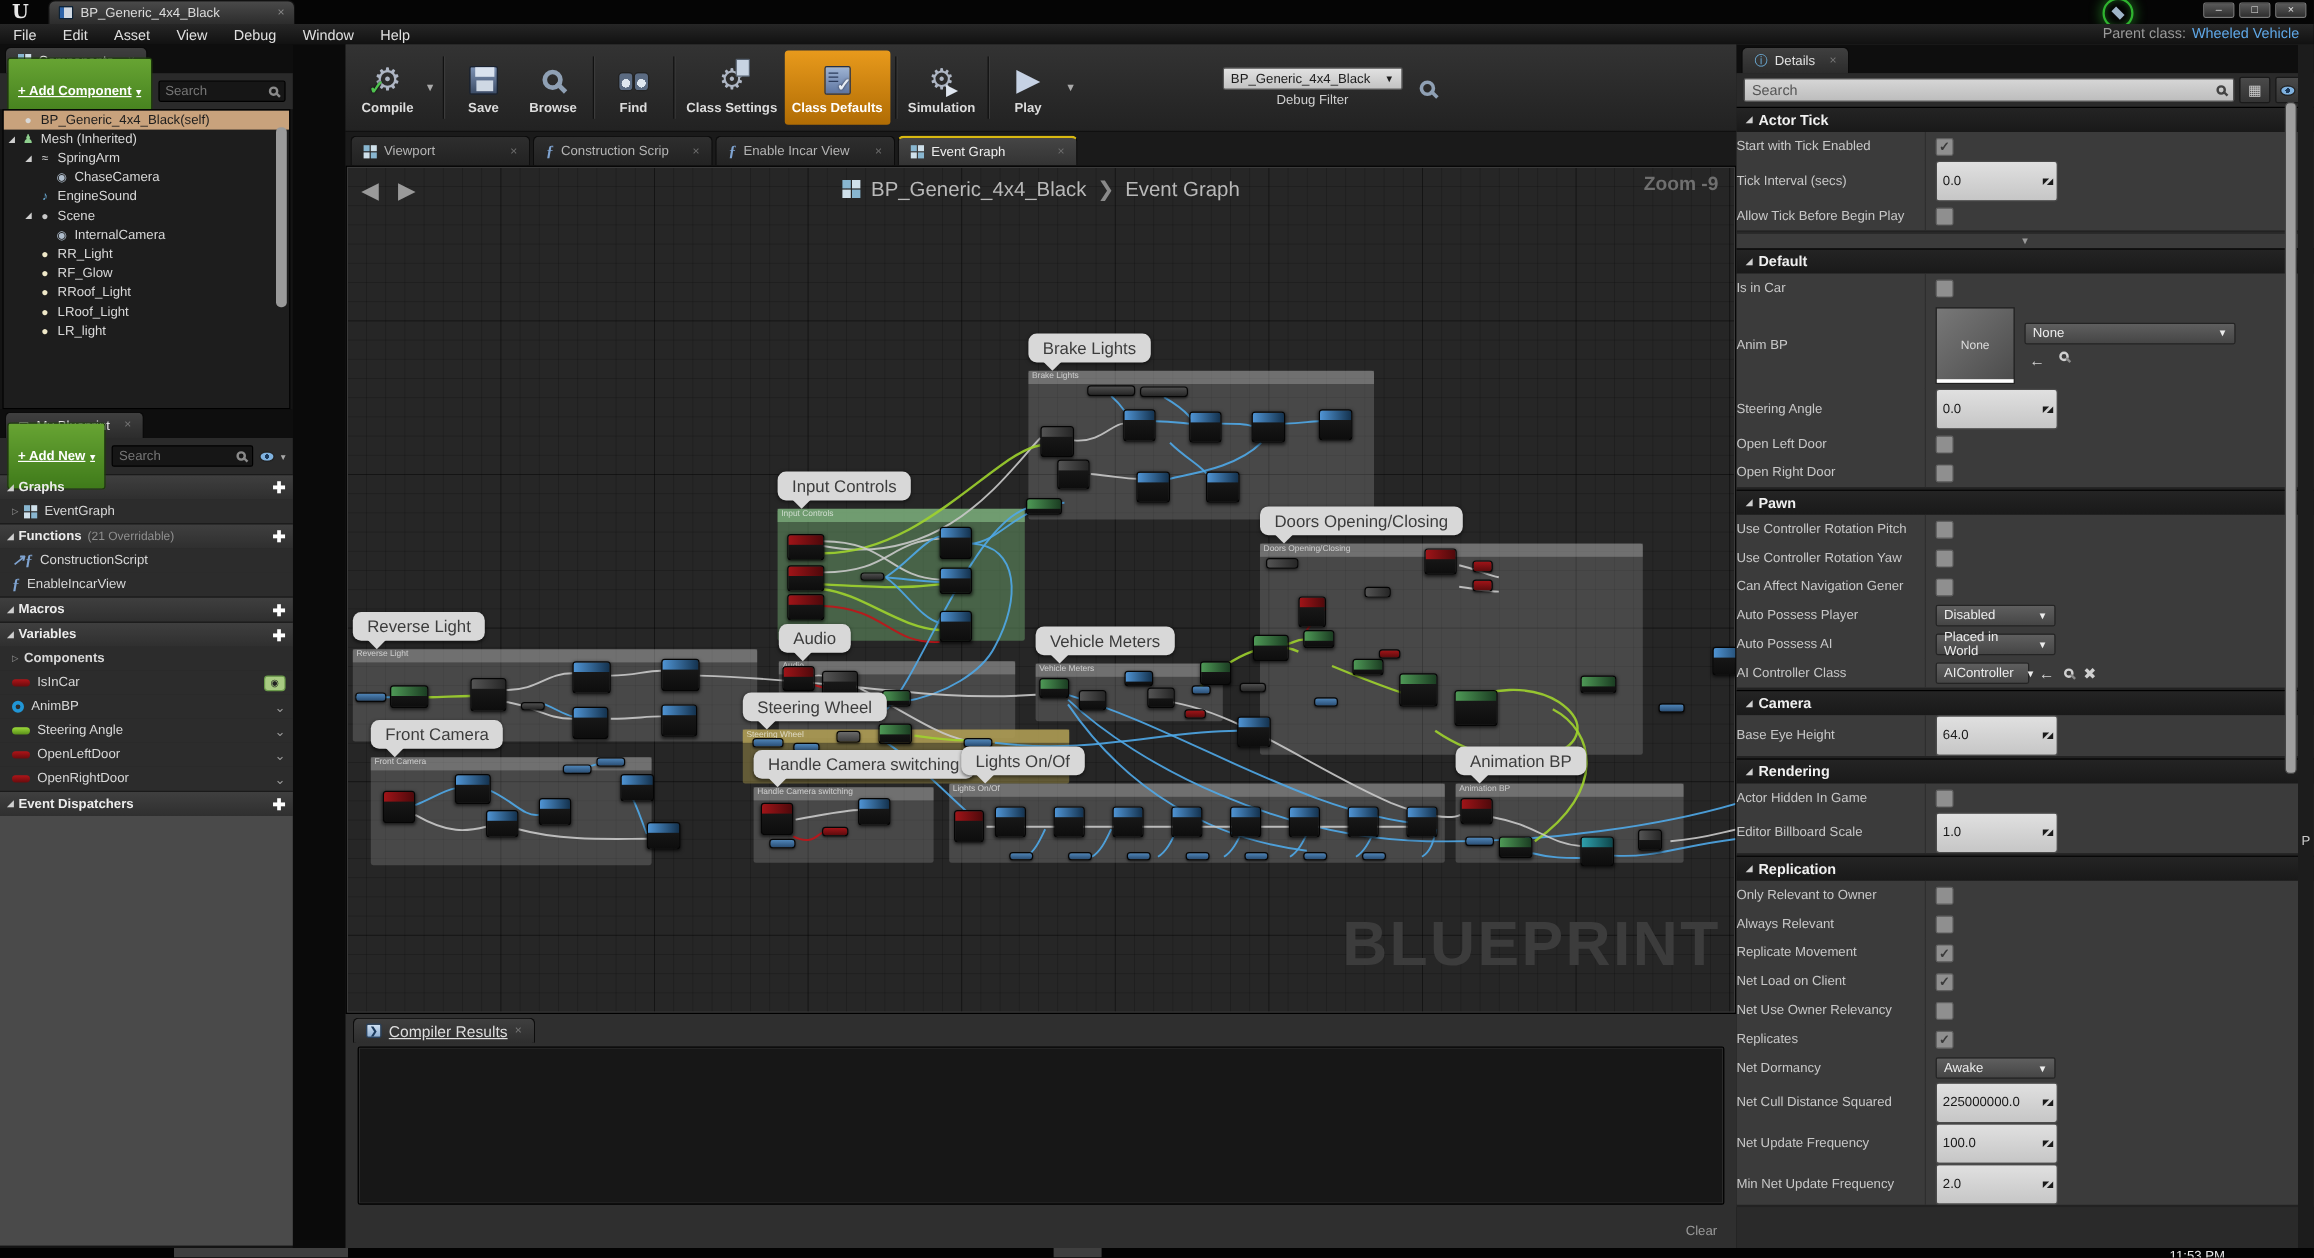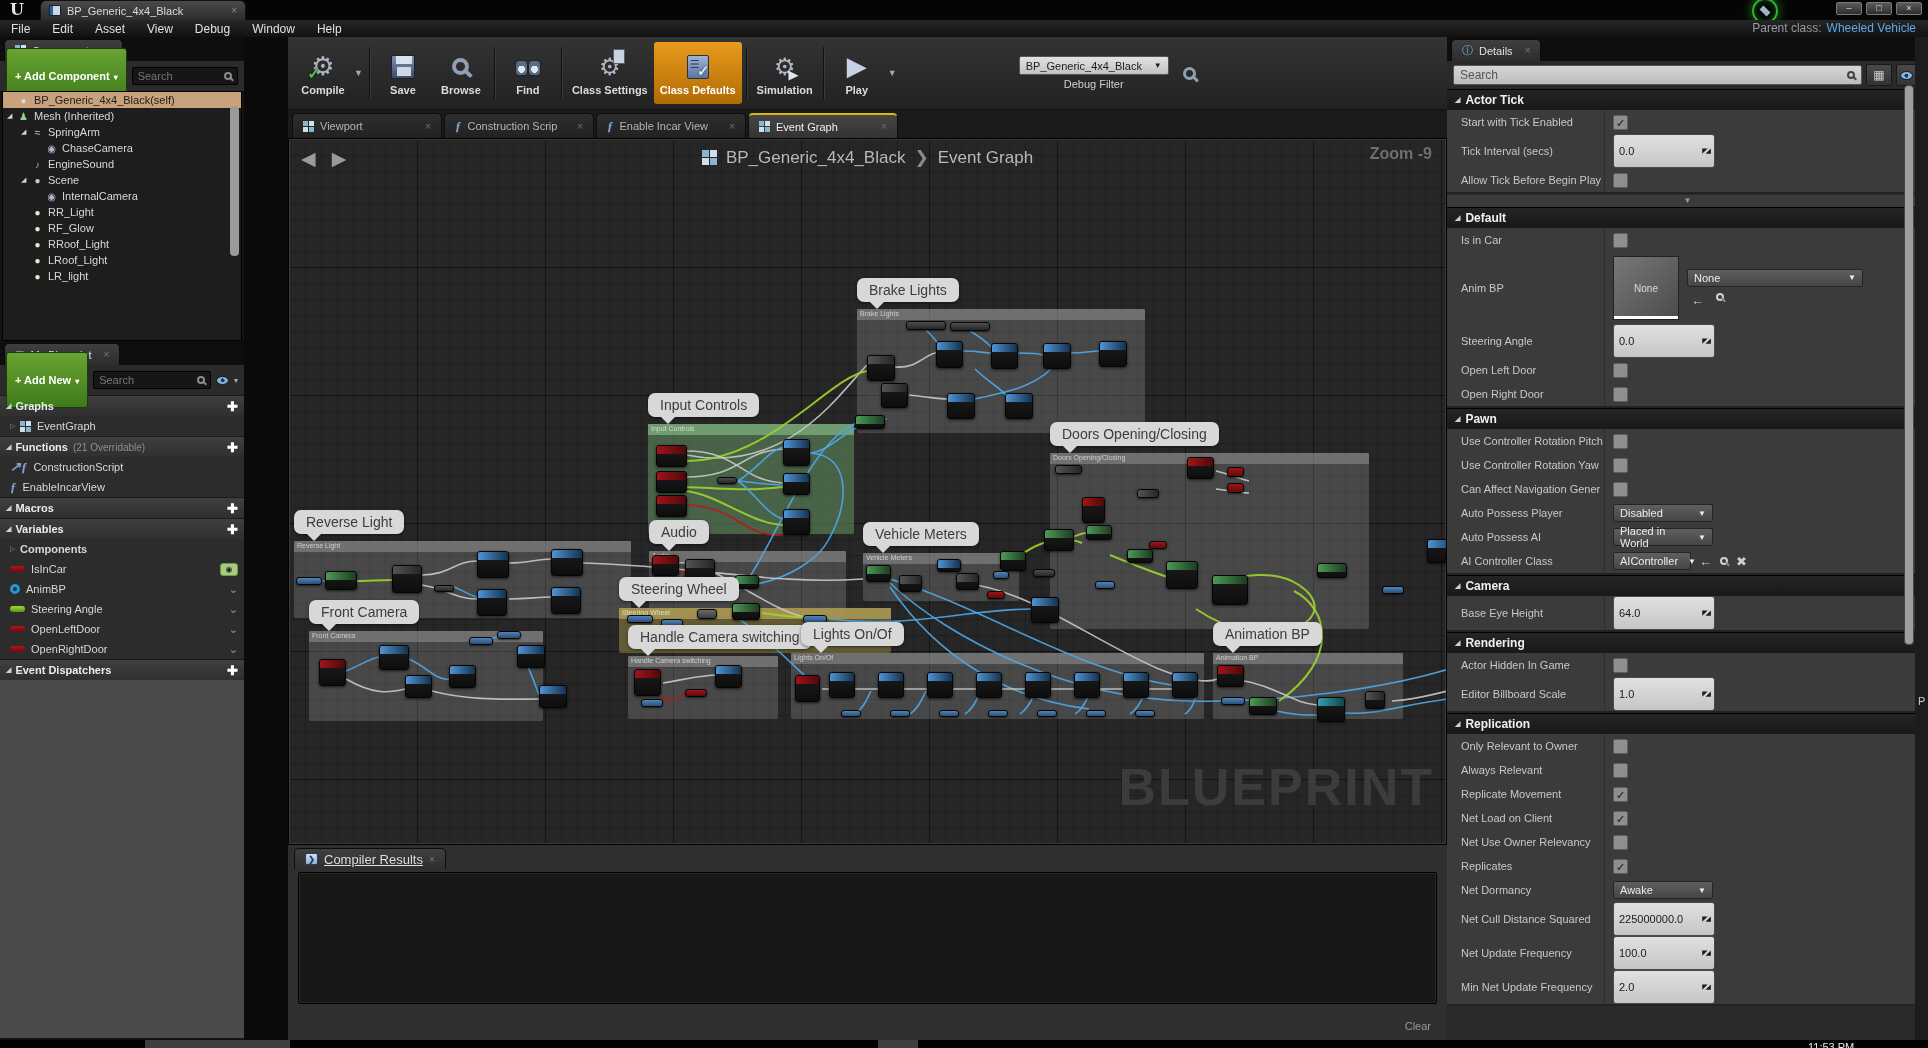--- a/index.html
+++ b/index.html
@@ -32,21 +32,21 @@
 
   
   #leftcol { position:absolute; left:0; top:37px; width:244px; height:1003px; background:#141414; }
   .ptabstrip { height:24px; background:#0e0e0e; display:flex; align-items:flex-end; }
   .ptab { height:22px; background:linear-gradient(#3f3f3f,#2c2c2c); border-radius:5px 5px 0 0;
     display:flex; align-items:center; gap:6px; padding:0 10px; margin-left:4px; border:1px solid #0a0a0a; border-bottom:none; }
   .ptab .tlabel { color:#e2e2e2; font-size:11px; white-space:nowrap; }
   .ptab .x { color:#777; font-size:10px; margin-left:6px; }
   .panel-toolbar { height:30px; display:flex; align-items:center; padding:0 6px; gap:5px; background:#2a2a2a; }
   .green-btn { background:linear-gradient(#67a433,#3f7a1a); border:1px solid #1e3c0c; border-radius:3px;
-    color:#fff; font-size:11px; font-weight:bold; padding:21px 8px; white-space:nowrap; }
+    color:#fff; font-size:11px; font-weight:bold; padding:21px 8px; white-space:nowrap;text-decoration:underline; }
   .green-btn .caret { font-size:8px; margin-left:4px; }
   .searchbox { flex:1; height:18px; background:#161616; border:1px solid #000; border-radius:2px;
     display:flex; align-items:center; padding:0 5px; color:#777; font-size:11px; }
   .searchbox .ph { flex:1; }
   .i-mag { width:8px; height:8px; border:2px solid #8a8a8a; border-radius:50%; position:relative; flex:none; }
   .i-mag::after { content:""; position:absolute; width:5px; height:2px; background:#8a8a8a;
     transform:rotate(45deg); right:-4px; bottom:-2px; }
   #comp-tree { height:250px; background:#1d1d1d; border:1px solid #000; margin:0 2px; overflow:hidden; position:relative; }
   .tree-row { height:16px; display:flex; align-items:center; color:#d8d8d8; font-size:11px; padding-left:4px; }
   .tree-row.sel { background:#c8a27c; color:#1d1d1d; }
@@ -182,21 +182,21 @@
   #det-search .i-mag { border-color:#444; } #det-search .i-mag::after { background:#444; }
   .det-btn { width:26px; height:22px; background:linear-gradient(#4a4a4a,#333); border:1px solid #191919; border-radius:2px;
     display:flex; align-items:center; justify-content:center; color:#cfcfcf; font-size:12px; gap:2px; }
   .i-eye { width:13px; height:9px; border-radius:50%; background:radial-gradient(circle,#1c3a5c 0 2px,#7fb2e0 2px); border:1px solid #222; }
   #det-body { position:relative; }
   .dsec-head { height:21px; background:linear-gradient(#242424,#191919); display:flex; align-items:center;
     padding:0 8px; color:#f0f0f0; font-size:12px; font-weight:bold; border-top:1px solid #000; }
   .dsec-head .tri { font-size:7px; margin-right:5px; color:#cfcfcf; }
   .dsec-body { background:#3b3b3b; border-bottom:2px solid #222; }
   .drow { min-height:24px; display:flex; align-items:center; }
-  .d-label { width:158px; flex:none; color:#c8c8c8; font-size:11px; padding-left:14px; border-right:1px solid #2e2e2e;
+  .d-label { width:158px; flex:none; color:#c8c8c8; font-size:11px; border-right:1px solid #2e2e2e;
     white-space:nowrap; overflow:hidden; align-self:stretch; display:flex; align-items:center; }
   .d-ctrl { flex:1; display:flex; align-items:center; padding-left:8px; gap:8px; }
   .chk { width:15px; height:15px; background:#8f8f8f; border:1px solid #5f5f5f; border-radius:2px;
     font-size:11px; font-weight:bold; color:#3a3a3a; text-align:center; line-height:14px; }
   .spin { width:102px; height:17px; background:linear-gradient(#e0e0e0,#c6c6c6); border:1px solid #4a4a4a; border-radius:3px;
     color:#1a1a1a; font-size:11px; display:flex; align-items:center; padding:16px 5px; }
   .spin .diag { margin-left:auto; font-size:7px; color:#1a1a1a; letter-spacing:-2px; }
   .ddown { height:18px; background:linear-gradient(#5f5f5f,#454545); border:1px solid #242424; border-radius:2px;
     color:#ececec; font-size:11px; display:flex; align-items:center; padding:0 6px; }
   .ddown .caret { margin-left:auto; padding-left:10px; font-size:8px; }

